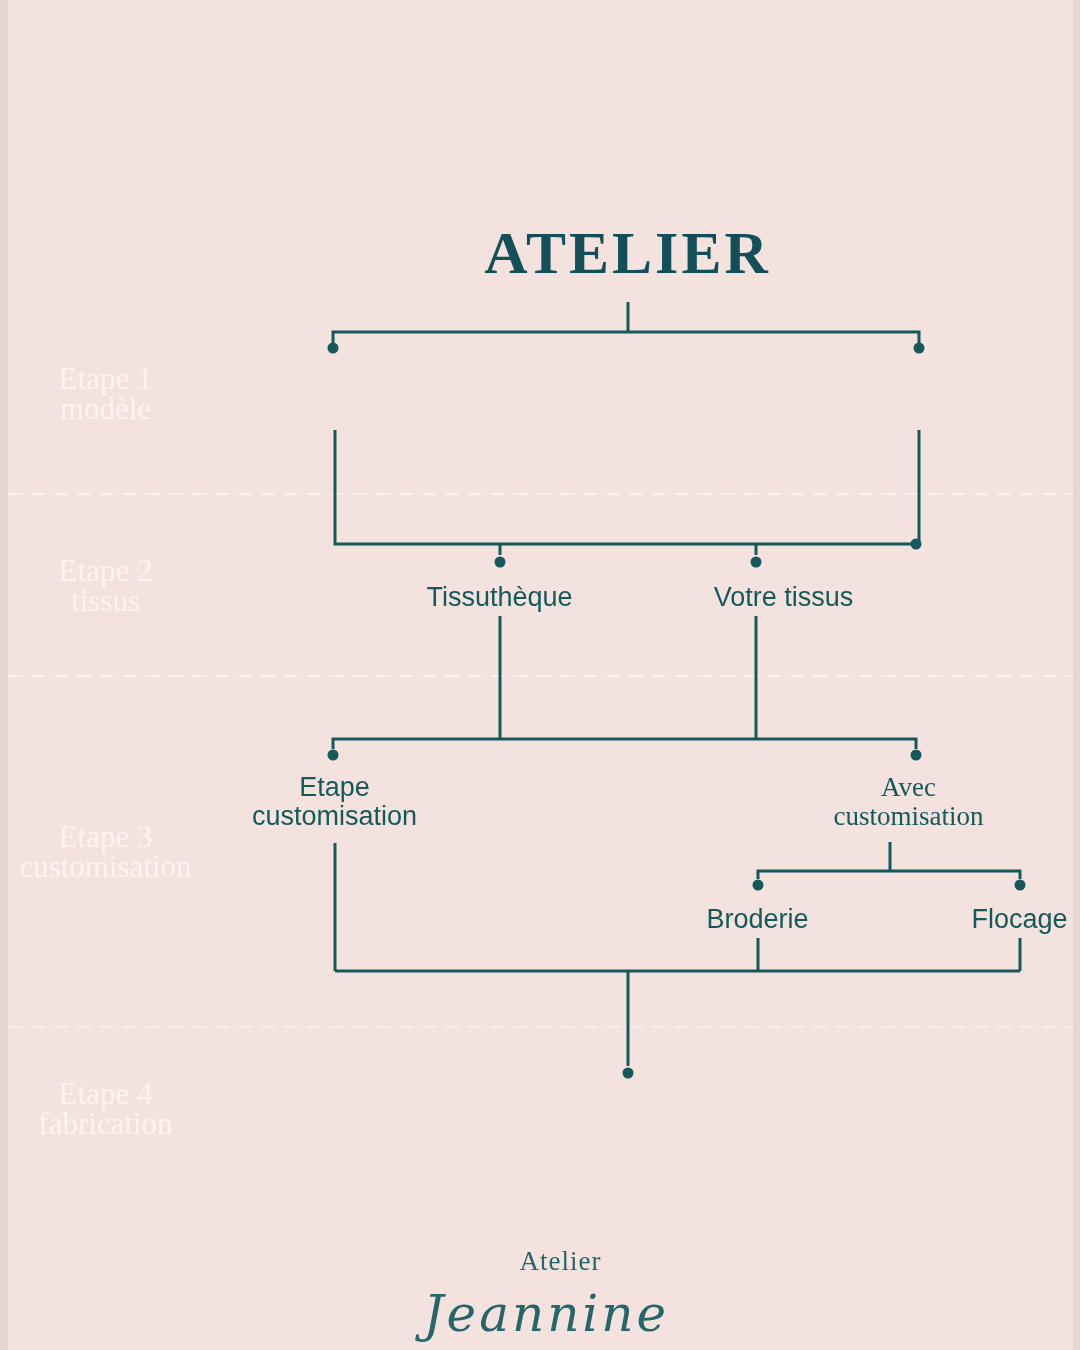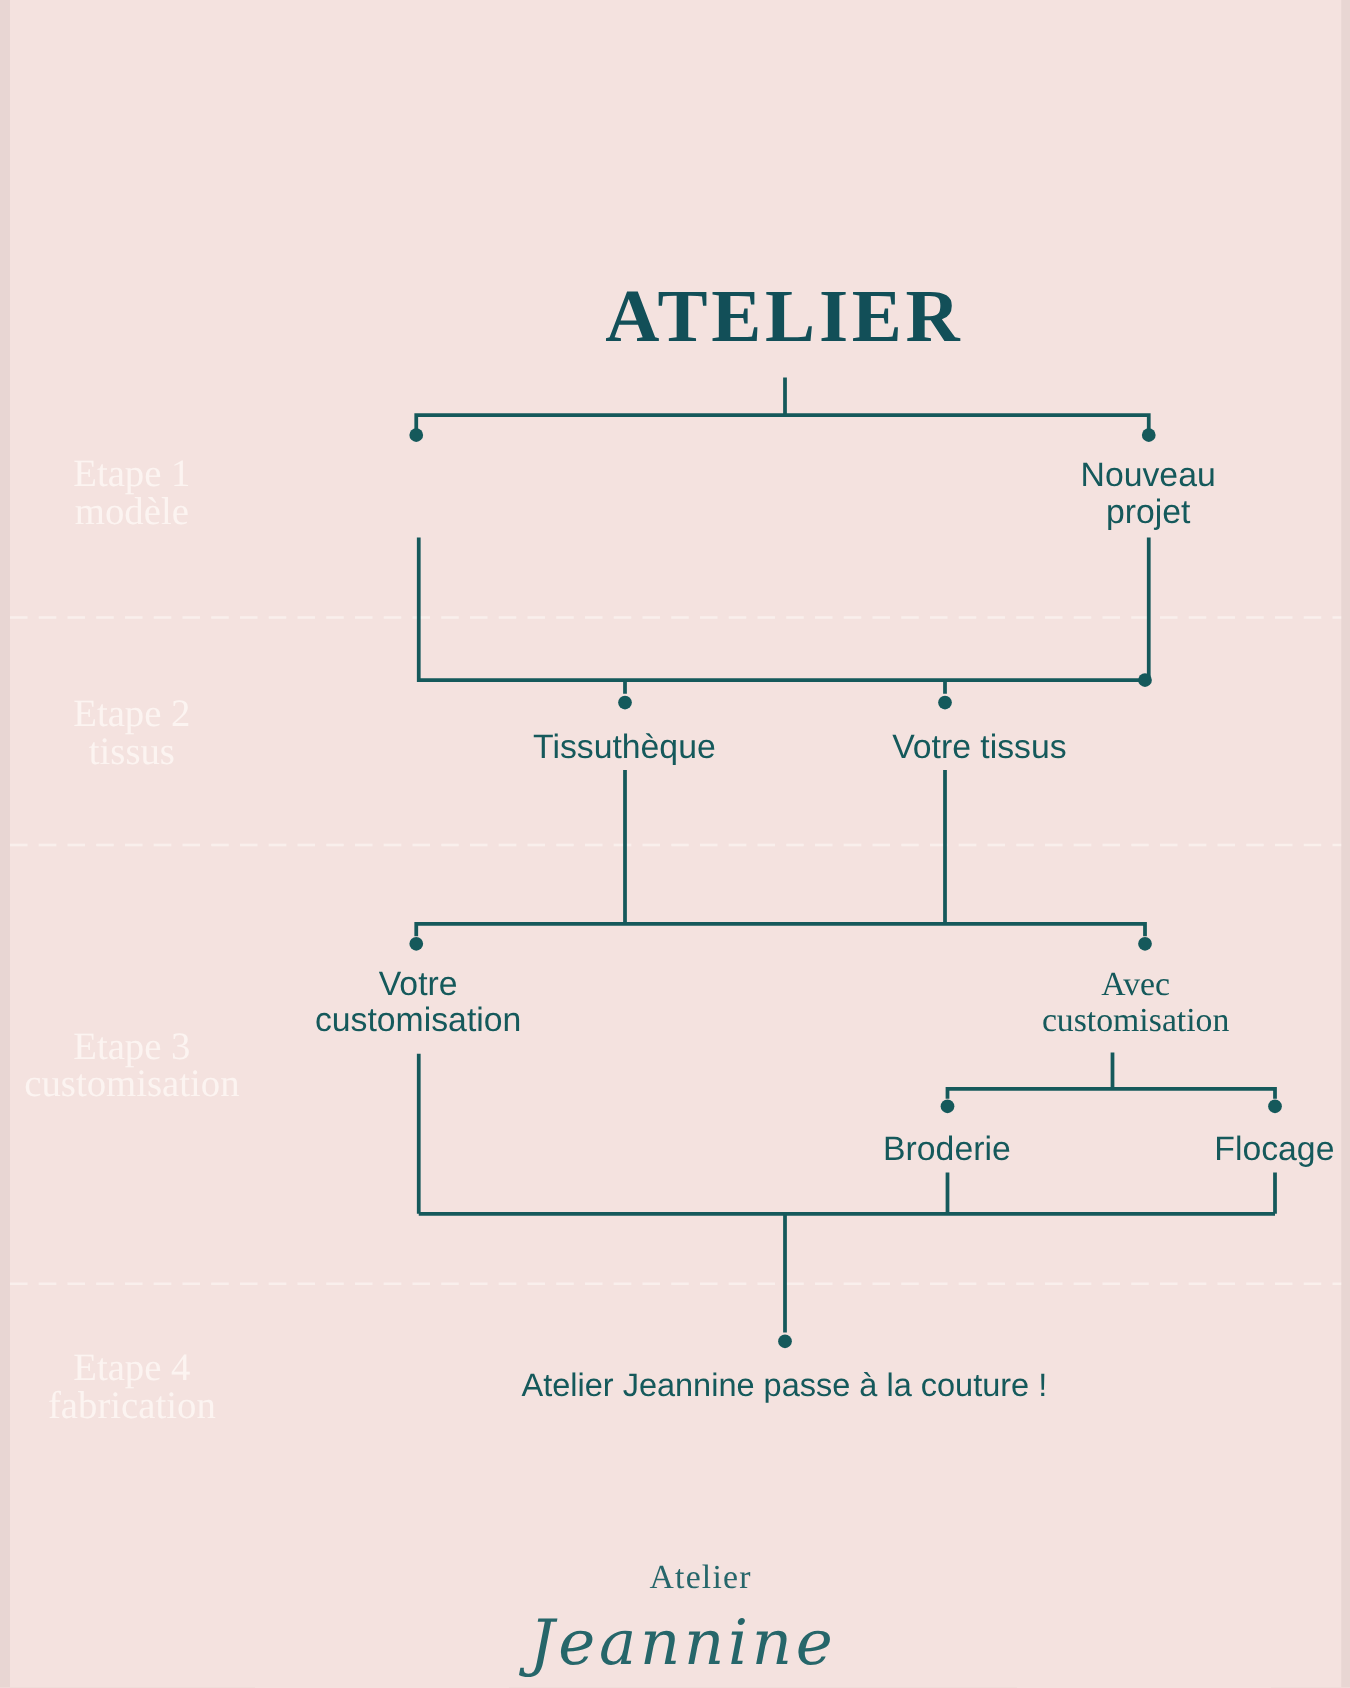--- a/index.html
+++ b/index.html
@@ -112,30 +112,27 @@
 
   <div class="step step1">Etape 1
 modèle</div>
   <div class="step step2">Etape 2
 tissus</div>
   <div class="step step3">Etape 3
 customisation</div>
   <div class="step step4">Etape 4
 fabrication</div>
 
-  <div class="node n-nouveau">Nouveau
-projet</div>
   <div class="node n-tissutheque">Tissuthèque</div>
   <div class="node n-votre">Votre tissus</div>
-  <div class="node n-sans">Votre
+  <div class="node n-sans">Etape
 customisation</div>
   <div class="node n-avec">Avec
 customisation</div>
   <div class="node n-broderie">Broderie</div>
   <div class="node n-flocage">Flocage</div>
-  <div class="node n-final">Atelier Jeannine passe à la couture !</div>
 
   <div class="logo">
     <span class="logo-atelier">Atelier</span>
     <span class="logo-jeannine">Jeannine</span>
   </div>
 
 </div>
 
 </body></html>

